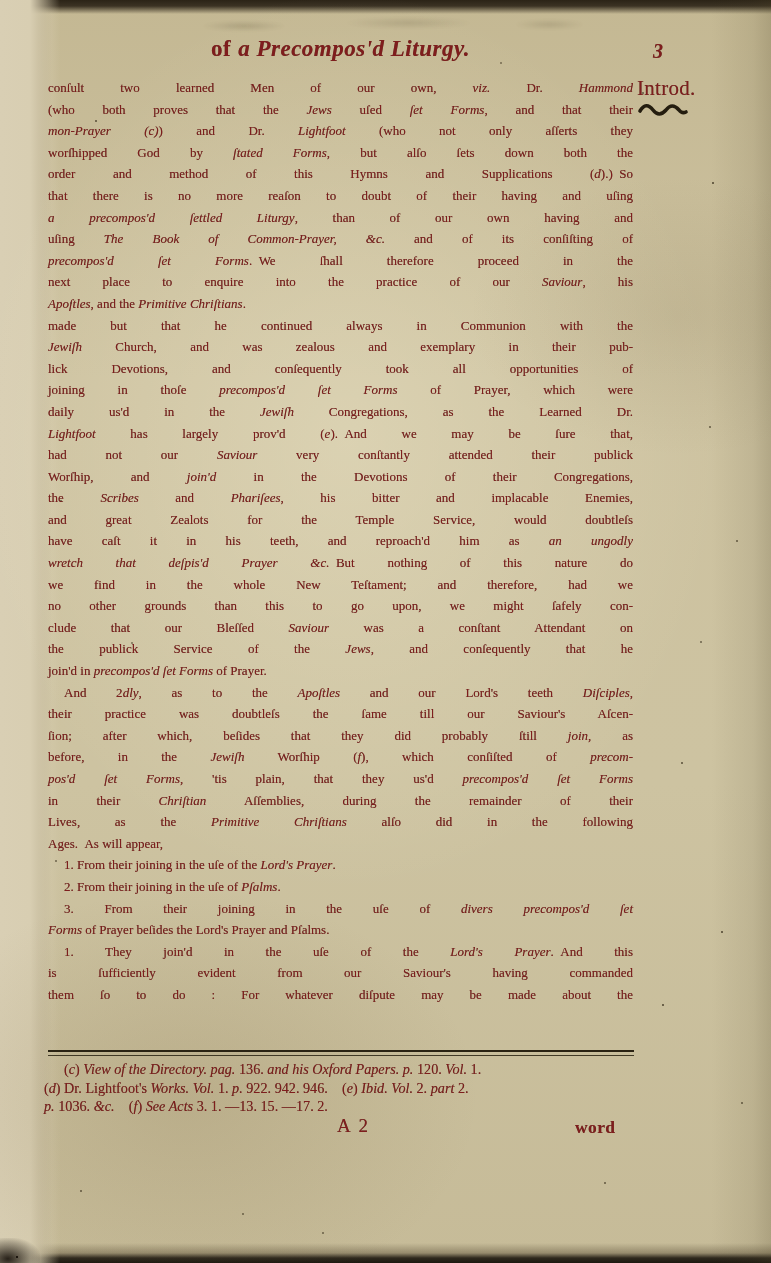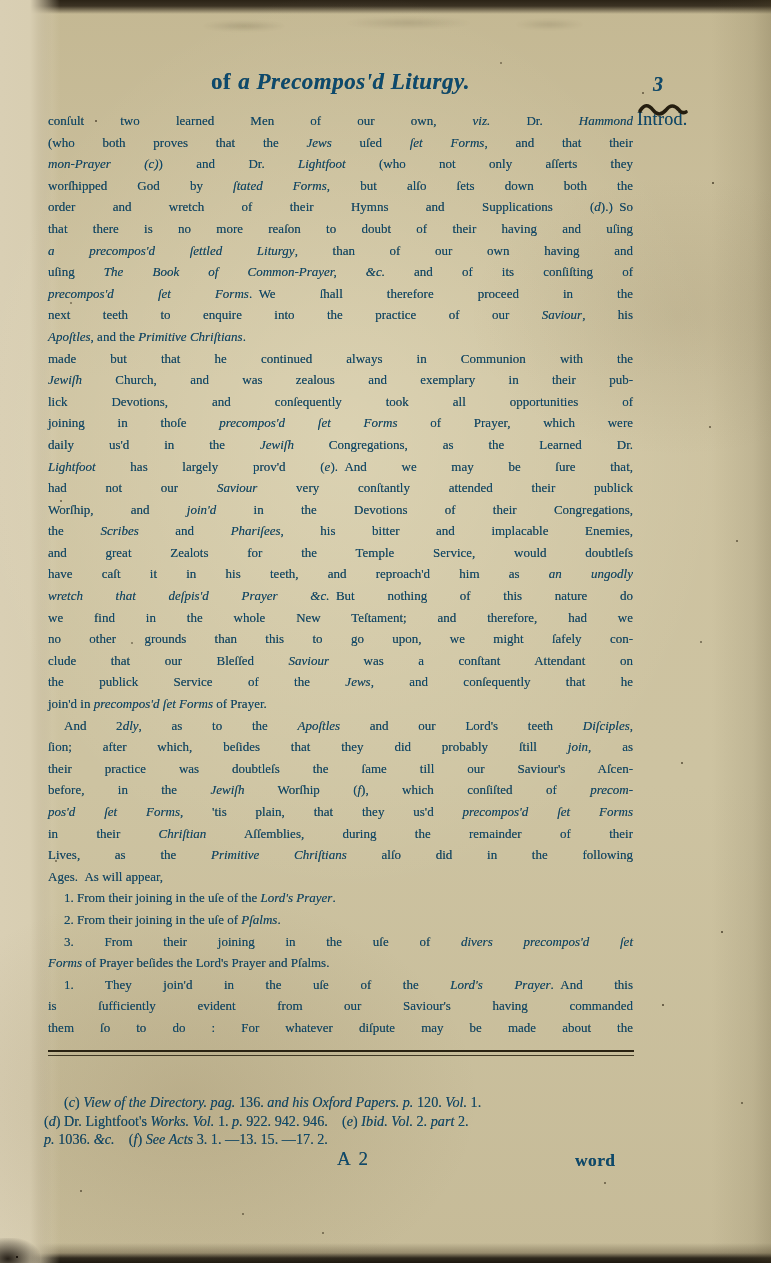--- a/index.html
+++ b/index.html
@@ -42,30 +42,30 @@
       55px 860px 0 0 rgba(45,35,18,0.45), 604px 1182px 0 0 rgba(45,35,18,0.5),
       322px 1232px 0 0 rgba(45,35,18,0.45), 741px 1102px 0 0 rgba(45,35,18,0.5),
       70px 302px 0 0 rgba(45,35,18,0.4), 736px 540px 0 0 rgba(45,35,18,0.5),
       16px 1256px 0 0 rgba(25,18,10,0.9), 500px 62px 0 0 rgba(45,35,18,0.4);
   }
   .corner-blotch {
     position:absolute; left:-6px; top:1238px; width:46px; height:26px;
     background:radial-gradient(ellipse at 30% 80%, rgba(20,14,8,0.9), rgba(20,14,8,0.25) 55%, rgba(0,0,0,0) 75%);
   }
 
-  .ink { color:#0c4a6e; text-shadow:0 0 0.6px rgba(39,31,16,0.55);margin-top:33px; }
+  .ink { color:#7f1d1d; text-shadow:0 0 0.6px rgba(39,31,16,0.55); }
 
   .header-row { position:absolute; left:48px; top:36px; width:585px; text-align:center;
     font-size:23px; font-weight:bold; letter-spacing:0.5px; }
   .header-row .prefix { font-style:normal; }
   .header-row .title  { font-style:italic; margin-left:7px; }
 
   .page-number { position:absolute; left:653px; top:40px; font-size:20px; font-weight:bold; font-style:italic; }
 
-  .margin-note { position:absolute; left:637px; top:76px; font-size:18px; letter-spacing:0.3px; }
+  .margin-note { position:absolute; left:637px; top:76px; font-size:21px; letter-spacing:0.3px; }
   .margin-squiggle { position:absolute; left:637px; top:101px; }
 
   .text-block { position:absolute; left:48px; top:77px; width:585px;
     font-size:13px; }
   .paragraph { margin:0; }
   .line { height:21.6px; line-height:21.6px; text-align:justify; text-align-last:justify; white-space:normal; }
   .line.short { text-align-last:left; }
   .line.indent { text-indent:16px; }
   .it { font-style:italic; }
 
@@ -101,26 +101,26 @@
     <path d="M3 10 q6 -10 13 -1 q6 8 13 0 q6 -8 13 0 q3 4 7 2" fill="none" stroke="#241d0f" stroke-width="3.6" stroke-linecap="round"></path>
   </svg>
 </div>
 
 <div class="text-block ink">
     <div class="paragraph">
       <div class="line"><span>conſult two learned Men of our own, </span><span class="it">viz.</span><span> Dr. </span><span class="it">Hammond</span></div>
       <div class="line"><span>(who both proves that the </span><span class="it">Jews</span><span> uſed </span><span class="it">ſet Forms</span><span>, and that their</span></div>
       <div class="line"><span class="it">mon-Prayer (c)</span><span>) and Dr. </span><span class="it">Lightfoot</span><span> (who not only aſſerts they</span></div>
       <div class="line"><span>worſhipped God by </span><span class="it">ſtated Forms</span><span>, but alſo ſets down both the</span></div>
-      <div class="line"><span>order and wretch of their Hymns and Supplications (</span><span class="it">d</span><span>).) So</span></div>
+      <div class="line"><span>order and method of this Hymns and Supplications (</span><span class="it">d</span><span>).) So</span></div>
       <div class="line"><span>that there is no more reaſon to doubt of their having and uſing</span></div>
       <div class="line"><span class="it">a precompos'd ſettled Liturgy</span><span>, than of our own having and</span></div>
       <div class="line"><span>uſing </span><span class="it">The Book of Common-Prayer, &amp;c.</span><span> and of its conſiſting of</span></div>
       <div class="line"><span class="it">precompos'd ſet Forms</span><span>. We ſhall therefore proceed in the</span></div>
-      <div class="line"><span>next teeth to enquire into the practice of our </span><span class="it">Saviour</span><span>, his</span></div>
+      <div class="line"><span>next place to enquire into the practice of our </span><span class="it">Saviour</span><span>, his</span></div>
       <div class="line short"><span class="it">Apoſtles</span><span>, and the </span><span class="it">Primitive Chriſtians</span><span>.</span></div>
     </div>
     <div class="paragraph">
       <div class="line"><span>made but that he continued always in Communion with the</span></div>
       <div class="line"><span class="it">Jewiſh</span><span> Church, and was zealous and exemplary in their pub-</span></div>
       <div class="line"><span>lick Devotions, and conſequently took all opportunities of</span></div>
       <div class="line"><span>joining in thoſe </span><span class="it">precompos'd ſet Forms</span><span> of Prayer, which were</span></div>
       <div class="line"><span>daily us'd in the </span><span class="it">Jewiſh</span><span> Congregations, as the Learned Dr.</span></div>
       <div class="line"><span class="it">Lightfoot</span><span> has largely prov'd (</span><span class="it">e</span><span>). And we may be ſure that,</span></div>
       <div class="line"><span>had not our </span><span class="it">Saviour</span><span> very conſtantly attended their publick</span></div>
@@ -130,22 +130,22 @@
       <div class="line"><span>have caſt it in his teeth, and reproach'd him as </span><span class="it">an ungodly</span></div>
       <div class="line"><span class="it">wretch that deſpis'd Prayer &amp;c.</span><span> But nothing of this nature do</span></div>
       <div class="line"><span>we find in the whole New Teſtament; and therefore, had we</span></div>
       <div class="line"><span>no other grounds than this to go upon, we might ſafely con-</span></div>
       <div class="line"><span>clude that our Bleſſed </span><span class="it">Saviour</span><span> was a conſtant Attendant on</span></div>
       <div class="line"><span>the publick Service of the </span><span class="it">Jews</span><span>, and conſequently that he</span></div>
       <div class="line short"><span>join'd in </span><span class="it">precompos'd ſet Forms</span><span> of Prayer.</span></div>
     </div>
     <div class="paragraph">
       <div class="line indent"><span>And 2</span><span class="it">dly</span><span>, as to the </span><span class="it">Apoſtles</span><span> and our Lord's teeth </span><span class="it">Diſciples</span><span>,</span></div>
+      <div class="line"><span>their practice was doubtleſs the ſame till our Saviour's Aſcen-</span></div>
       <div class="line"><span>ſion; after which, beſides that they did probably ſtill </span><span class="it">join</span><span>, as</span></div>
-      <div class="line"><span>their practice was doubtleſs the ſame till our Saviour's Aſcen-</span></div>
       <div class="line"><span>before, in the </span><span class="it">Jewiſh</span><span> Worſhip (</span><span class="it">f</span><span>), which conſiſted of </span><span class="it">precom-</span></div>
       <div class="line"><span class="it">pos'd ſet Forms</span><span>, 'tis plain, that they us'd </span><span class="it">precompos'd ſet Forms</span></div>
       <div class="line"><span>in their </span><span class="it">Chriſtian</span><span> Aſſemblies, during the remainder of their</span></div>
       <div class="line"><span>Lives, as the </span><span class="it">Primitive Chriſtians</span><span> alſo did in the following</span></div>
       <div class="line short"><span>Ages. As will appear,</span></div>
     </div>
     <div class="paragraph">
       <div class="line indent short"><span>1. From their joining in the uſe of the </span><span class="it">Lord's Prayer</span><span>.</span></div>
       <div class="line indent short"><span>2. From their joining in the uſe of </span><span class="it">Pſalms</span><span>.</span></div>
       <div class="line indent"><span>3. From their joining in the uſe of </span><span class="it">divers precompos'd ſet</span></div>

